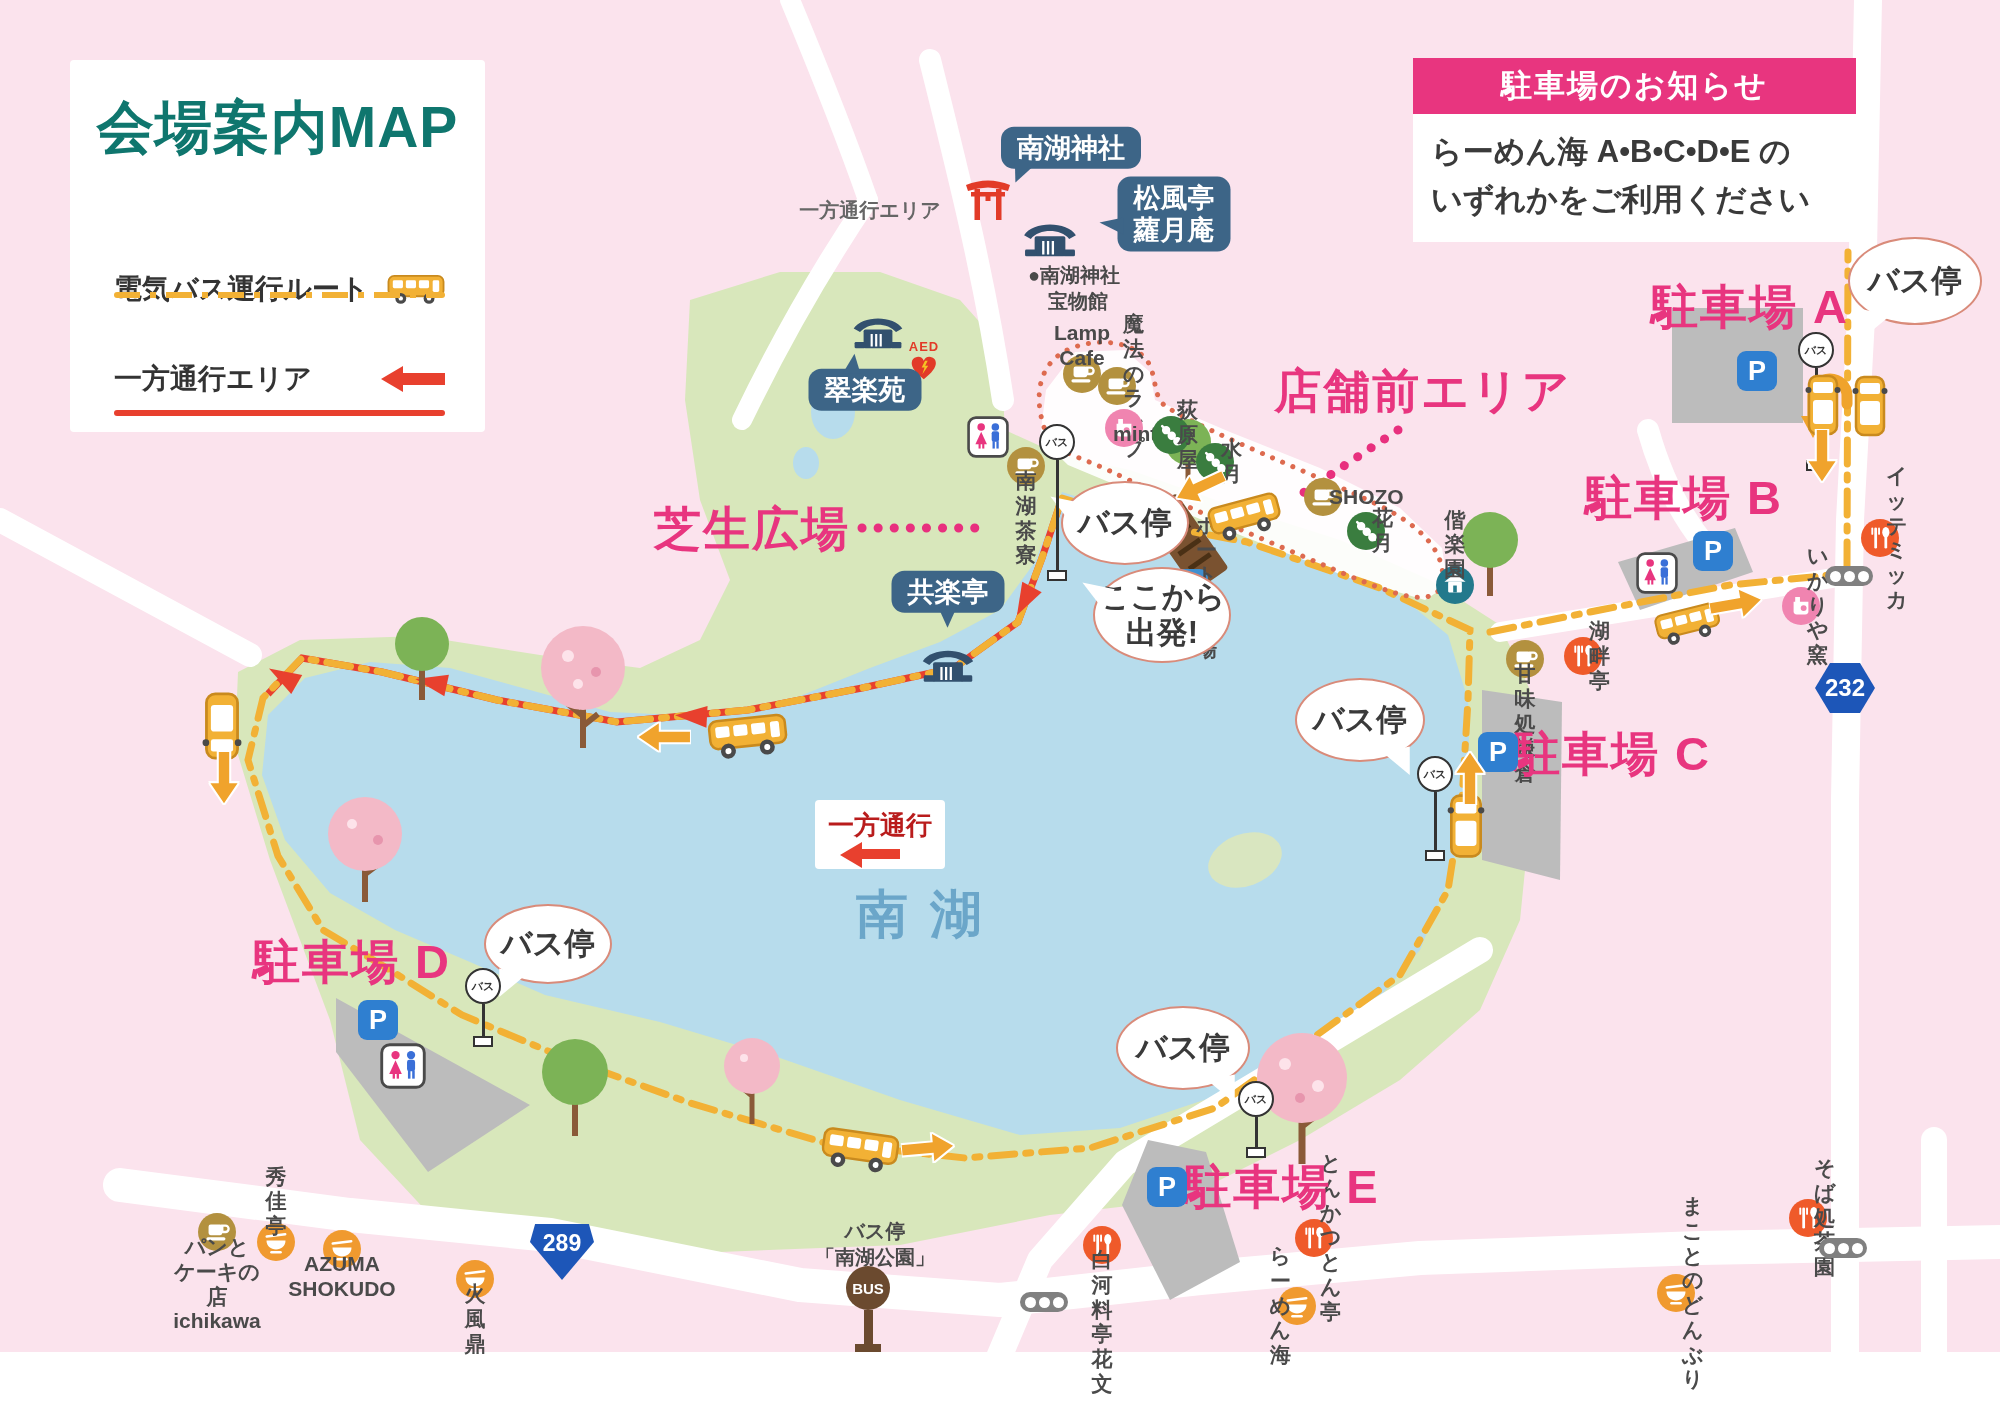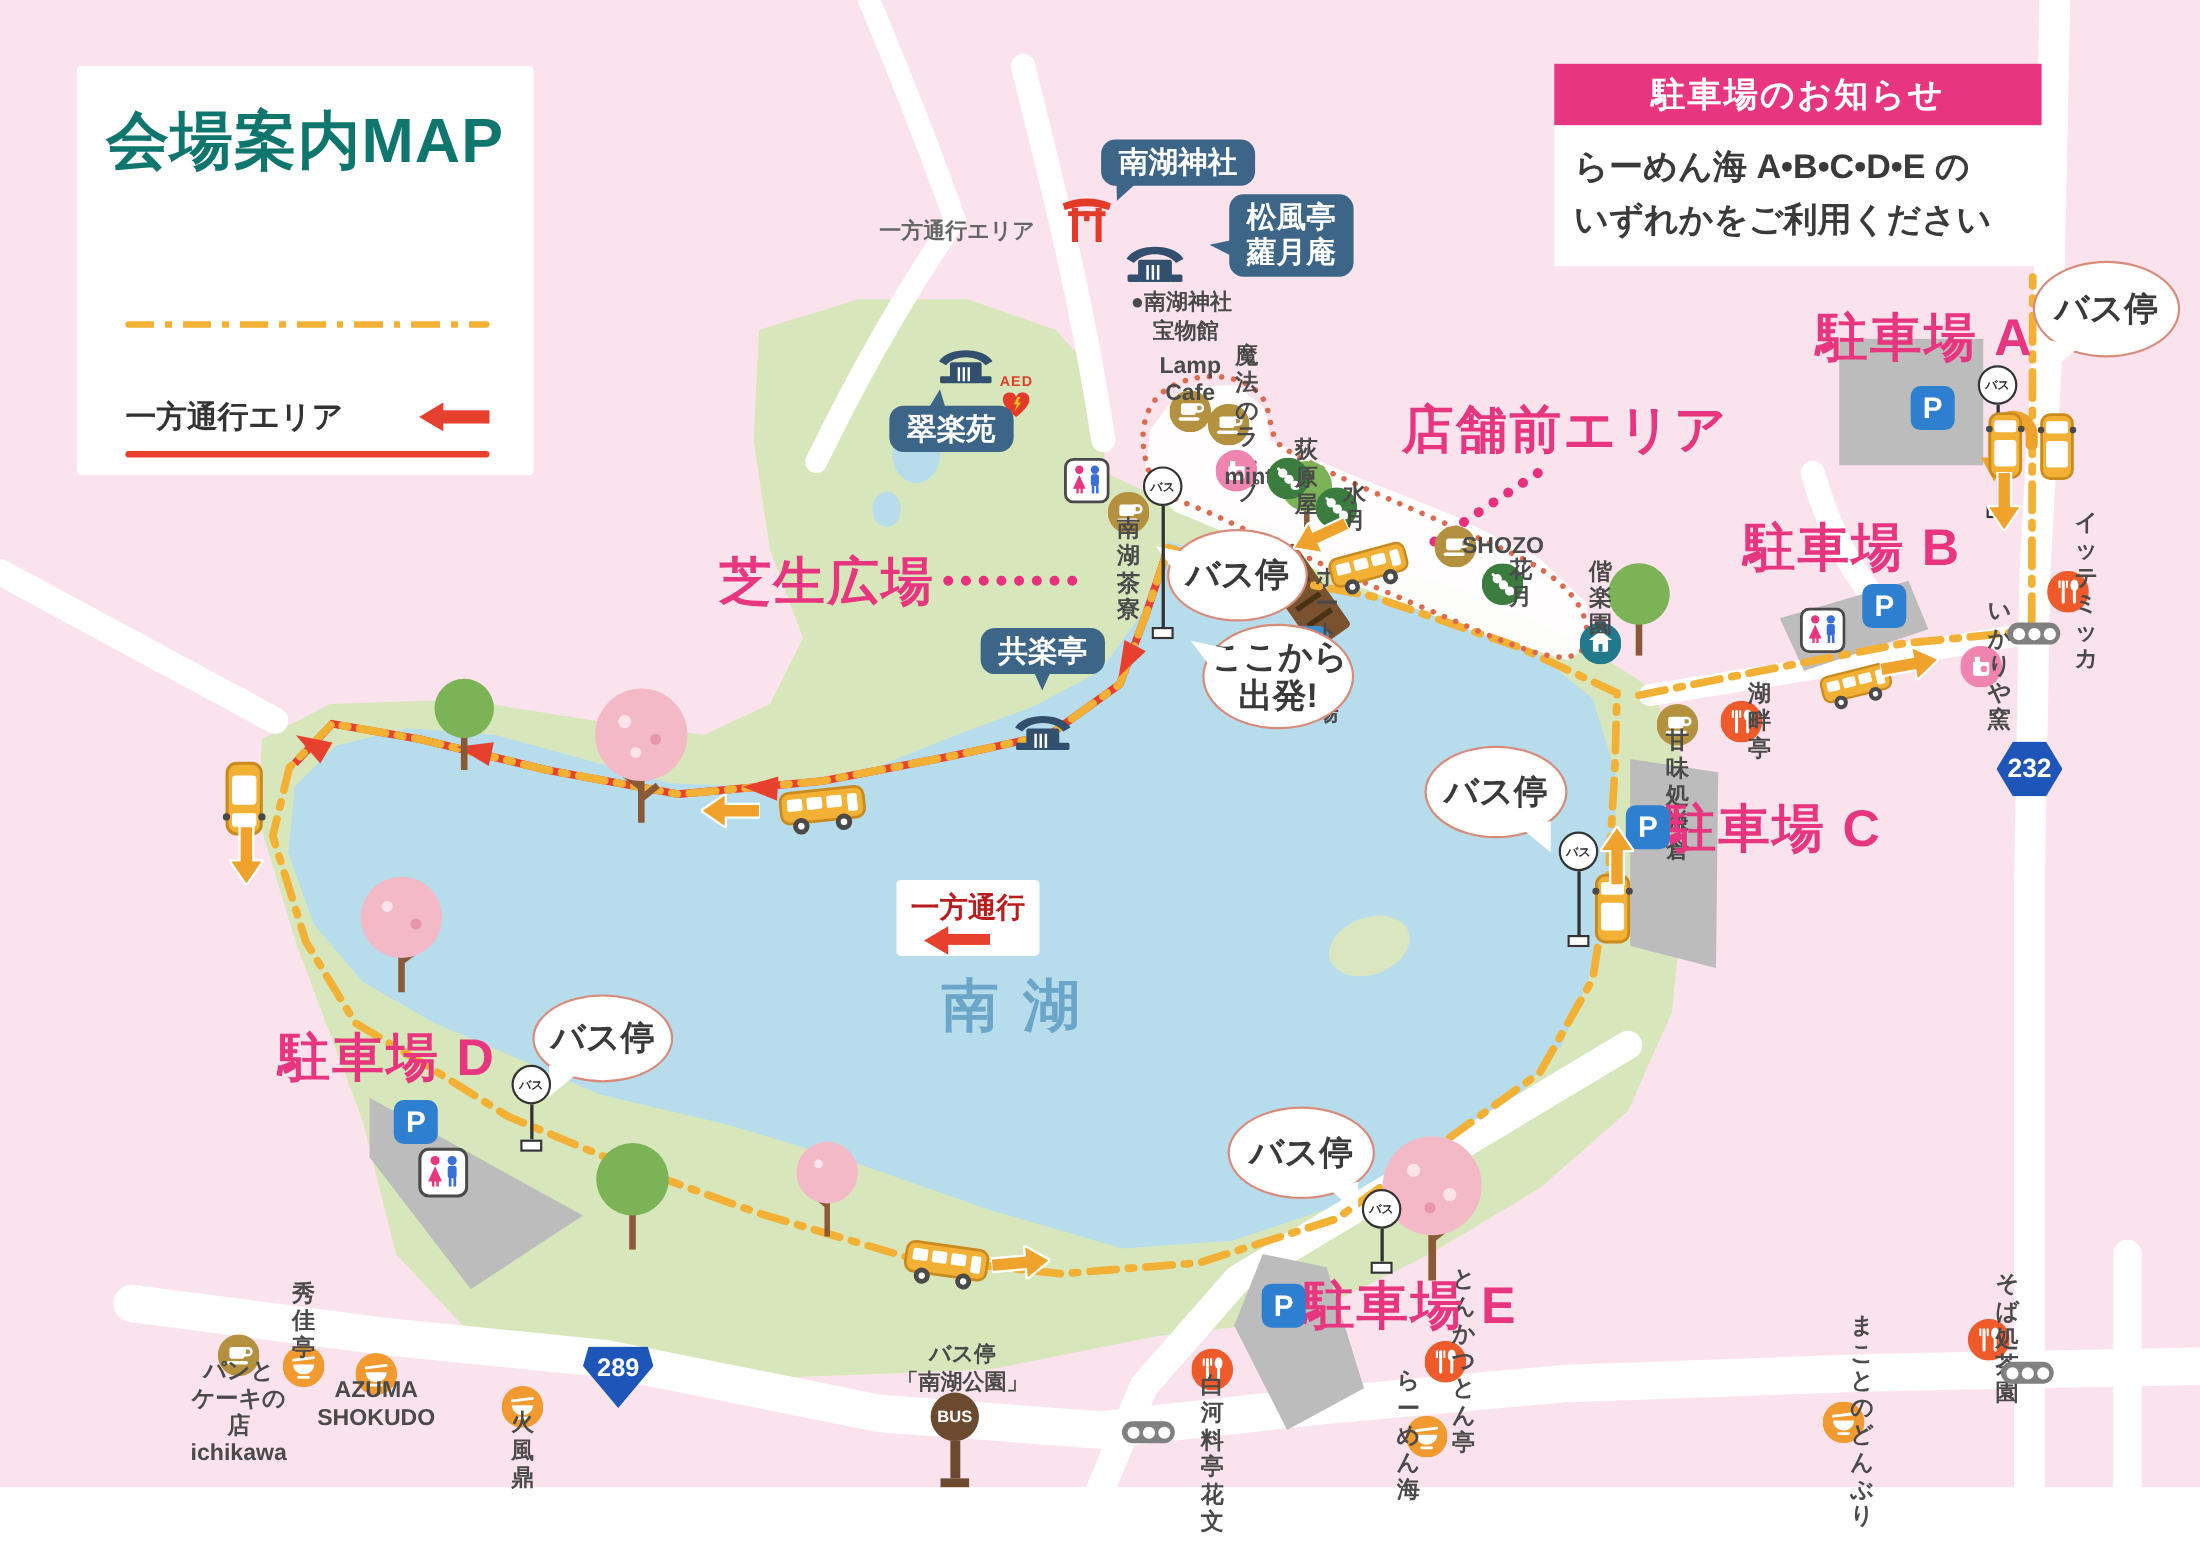--- a/index.html
+++ b/index.html
@@ -337,20 +337,26 @@
           <path d="M1188 456 L1188 488" stroke="#8a5a38" stroke-width="5" fill="none"></path>
           <circle cx="1188" cy="442" r="23" fill="#7cb356"></circle>
         </g>
     </g>
 
     <rect x="0" y="1352" width="2000" height="62" fill="#fff"></rect>
   </svg>
 
   <div id="legend">
     <div class="ttl">会場案内MAP</div>
+    <div class="row" style="top:210px;">
+      <span class="lab">電気バス運行ルート</span>
+      <svg width="58" height="36" viewBox="0 0 80 48">
+          <use href="#s-bus-side"></use>
+        </svg>
+    </div>
     <div class="dashline" style="top:232px;"></div>
     <div class="row" style="top:300px;">
       <span class="lab">一方通行エリア</span>
       <span class="redarrow"></span>
     </div>
     <div class="redline" style="top:350px;"></div>
   </div>
 
   <div id="notice">
     <div class="nh">駐車場のお知らせ</div>
@@ -395,21 +401,21 @@
       </svg>
     </div>
 
   <div class="aed" style="left:924px;top:360px;">
     <span>AED</span>
     <svg width="30" height="27" viewBox="0 0 36 32">
         <use href="#s-heart"></use>
       </svg>
   </div>
 
-  <div class="hex" style="left:1845px;top:688px;margin-top:11px;">232</div>
+  <div class="hex" style="left:1845px;top:688px;">232</div>
   <div class="shield" style="left:562px;top:1252px;">289</div>
 
   <div class="pre-label" style="left: 875px; top: 1218px; transform: translateX(-50%); text-align: center; white-space: pre-line;">バス停
 「南湖公園」</div>
   <div class="buspole" style="left:868px;top:1266px;">
     <div class="buscirc">BUS</div>
     <div class="busstem"></div>
       <div class="busfoot"></div>
   </div>
 

